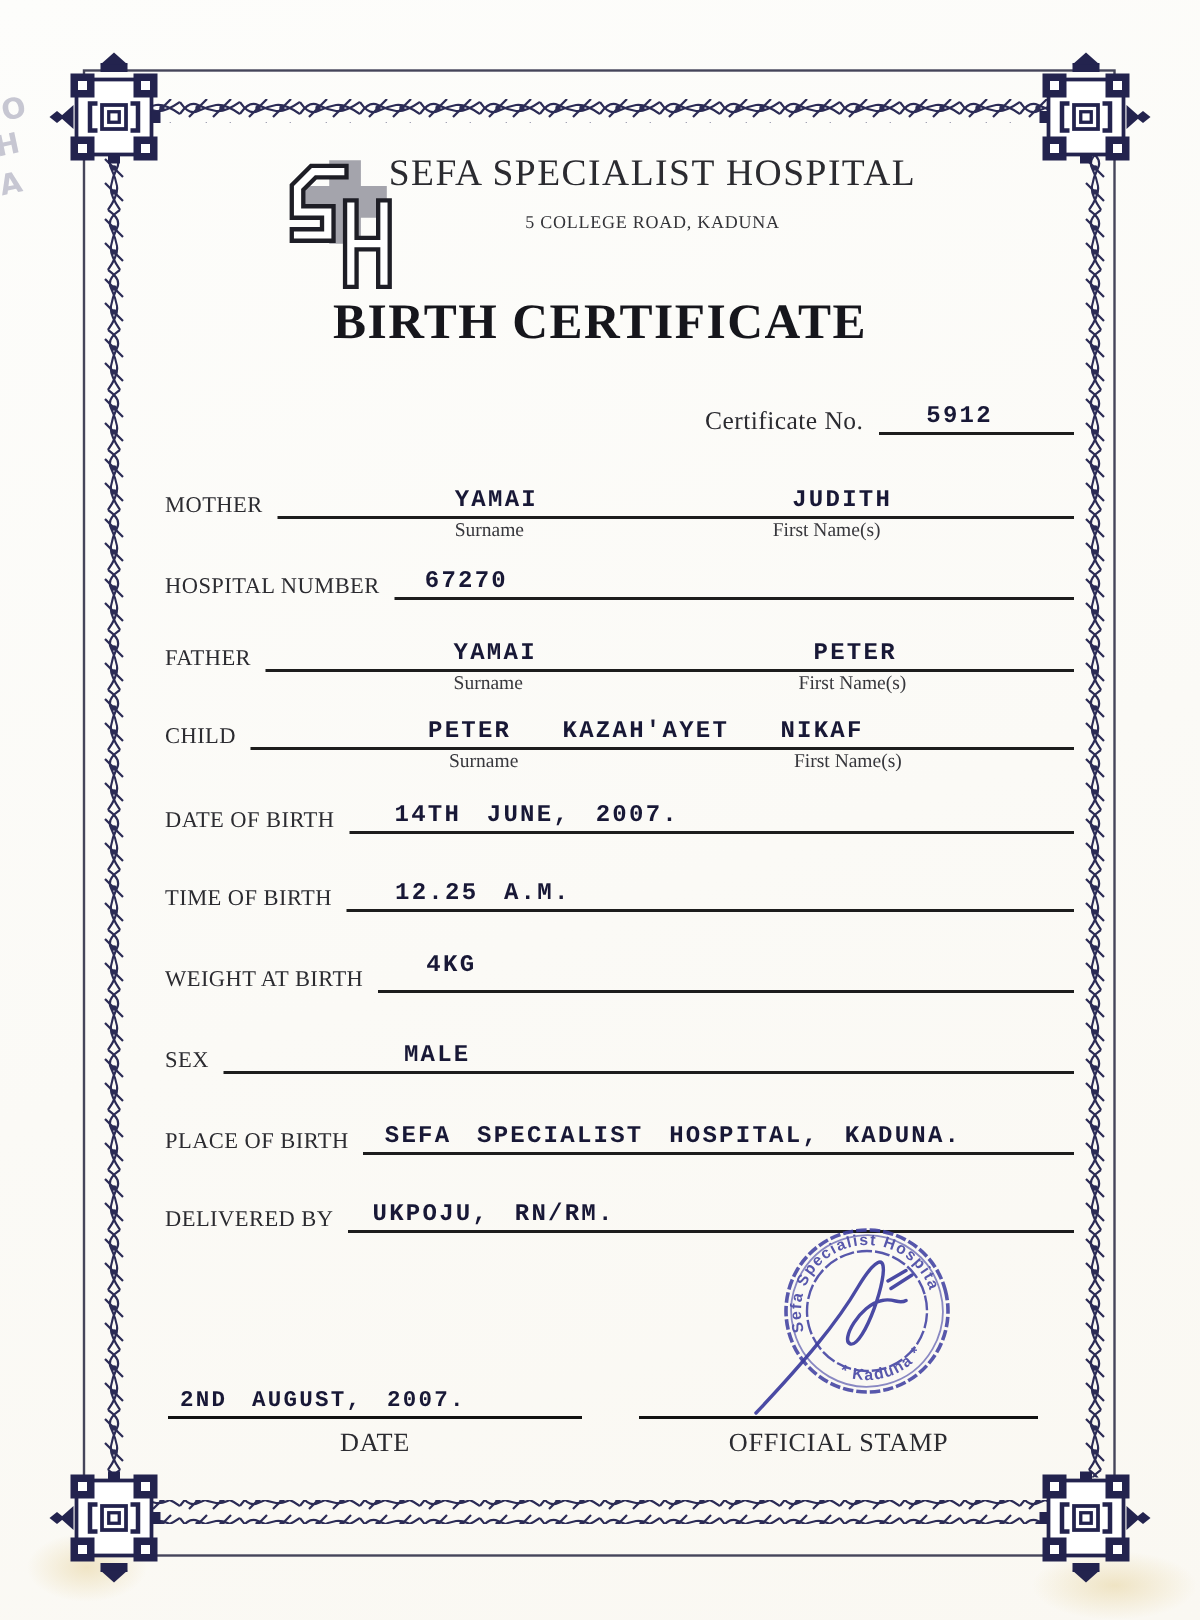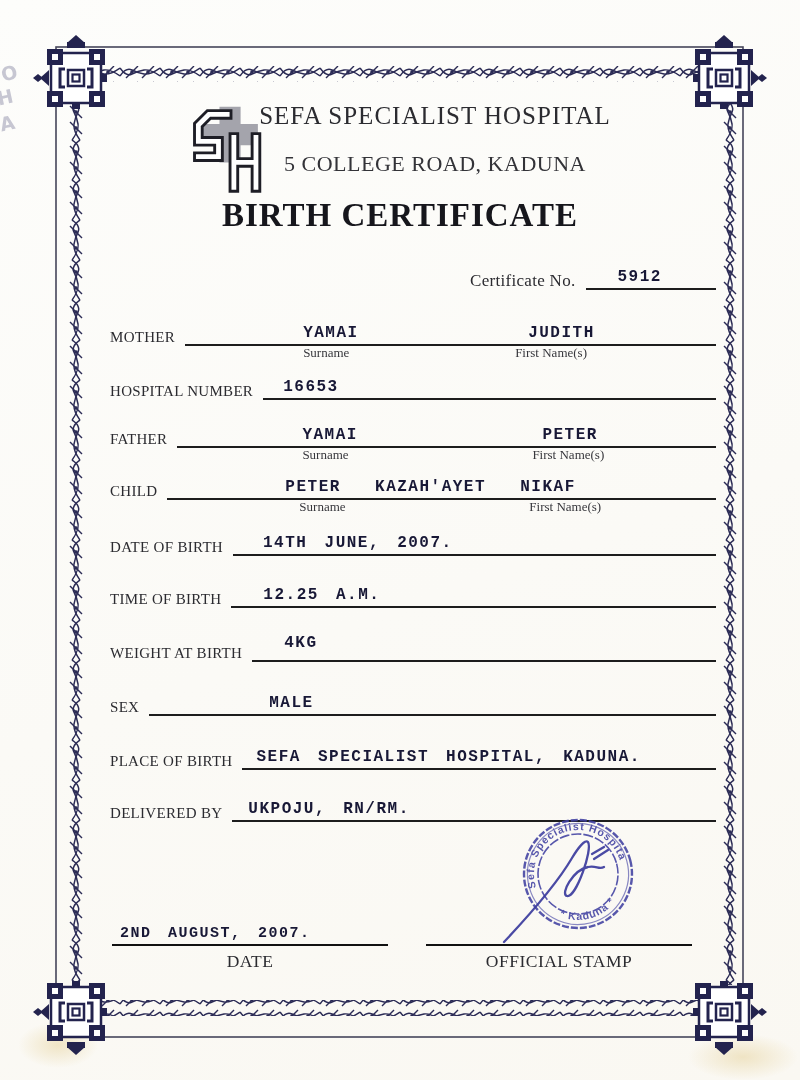--- a/index.html
+++ b/index.html
@@ -10,21 +10,21 @@
     font-family:"Liberation Serif","DejaVu Serif",serif;
     color:#26262b;
   }
   svg{display:block;}
   .abs{position:absolute;}
 
   
   #logo{position:absolute;left:183px;top:100px;width:96px;height:98px;}
   #head-text{position:absolute;left:255px;top:102px;width:360px;text-align:center;}
   #hospital-name{font-size:25px;letter-spacing:1px;color:#2b2b30;}
-  #hospital-address{font-size:22px;margin-top:21px;letter-spacing:.5px;color:#333338;}
+  #hospital-address{font-size:12px;margin-top:11px;letter-spacing:.5px;color:#333338;}
   #doc-title{position:absolute;left:0;top:197px;width:800px;text-align:center;
     font-size:33px;font-weight:700;letter-spacing:1px;color:#16161c;}
 
   
   .frow{position:absolute;left:110px;right:84px;height:30px;display:flex;align-items:flex-end;}
   .flabel{font-size:15px;letter-spacing:.3px;white-space:nowrap;padding:0 10px 1px 0;line-height:1;color:#2b2b30;}
   .fline{flex:1;height:100%;border-bottom:2px solid #1d1d1d;position:relative;}
   .fval{position:absolute;bottom:2px;white-space:pre;
     font-family:Liberation Mono, monospace;
     font-weight:700;font-size:16px;letter-spacing:1.5px;color:#181836;word-spacing:6px;}
@@ -148,21 +148,21 @@
       <span class="fval" style="left:118px">YAMAI</span>
       <span class="fval" style="left:343px">JUDITH</span>
       <span class="fsub" style="left:118px">Surname</span>
       <span class="fsub" style="left:330px">First Name(s)</span>
     </span>
   </div>
 
   <div class="frow" style="top:370px">
     <span class="flabel">HOSPITAL NUMBER</span>
     <span class="fline">
-      <span class="fval" style="left:20px">16653</span>
+      <span class="fval" style="left:20px">67270</span>
     </span>
   </div>
 
   <div class="frow" style="top:418px">
     <span class="flabel">FATHER</span>
     <span class="fline">
       <span class="fval" style="left:125px">YAMAI</span>
       <span class="fval" style="left:365px">PETER</span>
       <span class="fsub" style="left:125px">Surname</span>
       <span class="fsub" style="left:355px">First Name(s)</span>

